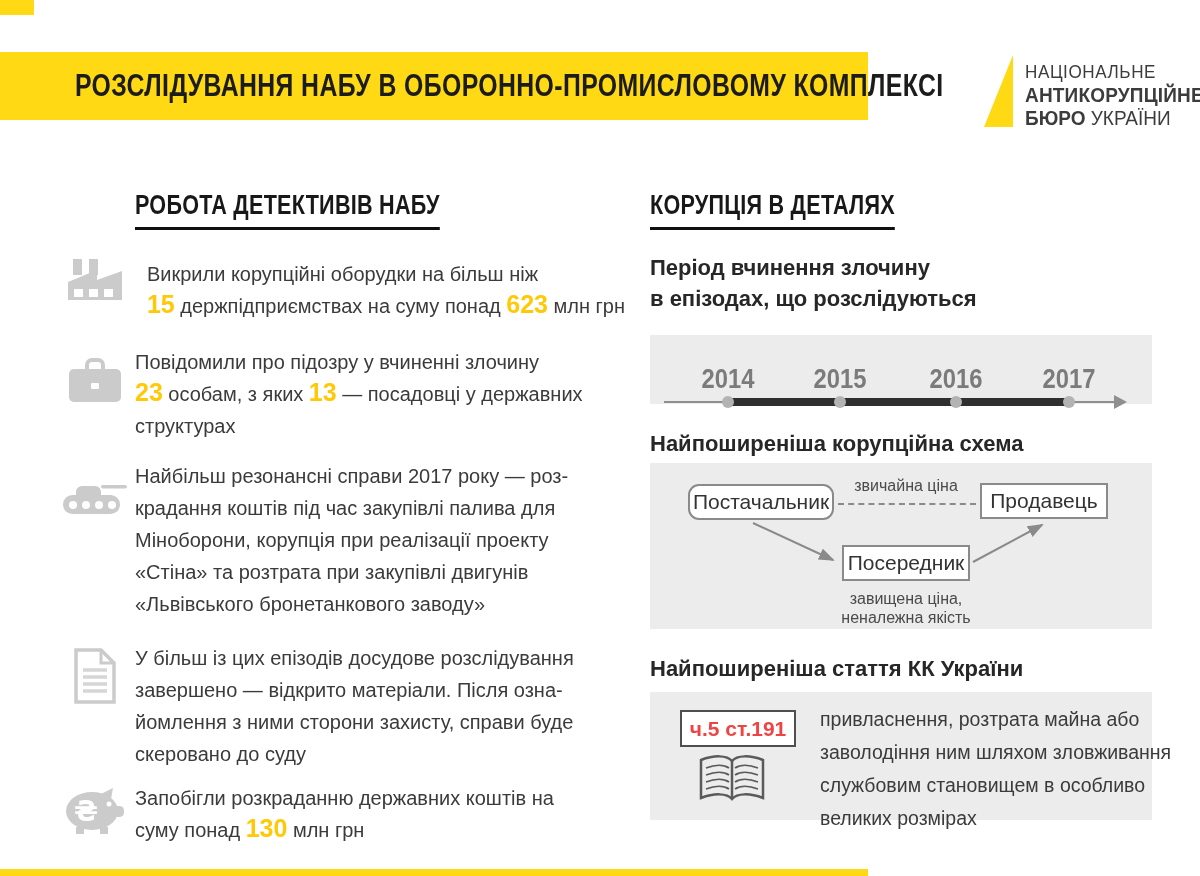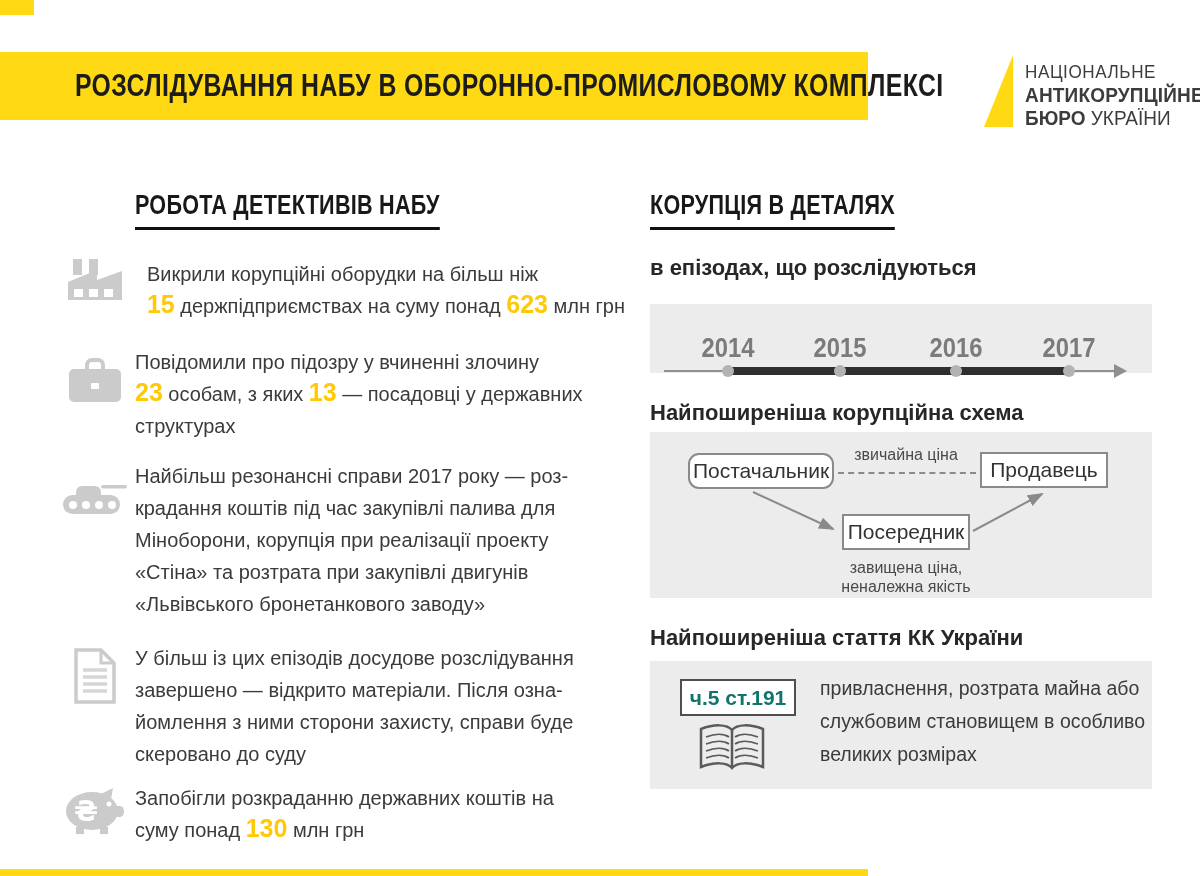--- a/index.html
+++ b/index.html
@@ -52,21 +52,21 @@
   .box-seller{left:330px;top:20px;width:128px;}
   .box-mediator{left:192px;top:82px;width:128px;}
   .scheme-lbl{position:absolute;font-size:16px;color:#4A4A4A;text-align:center;line-height:19px;}
   .lbl-top{left:186px;top:13px;width:140px;}
   .lbl-bottom{left:181px;top:126px;width:150px;}
   .dash-line{position:absolute;left:188px;top:40px;width:138px;border-top:2px dashed var(--scheme-line);}
   .scheme-arrows{position:absolute;left:0;top:0;}
   .article-panel{margin-top:8px;height:128px;}
   .art-box{position:absolute;left:30px;top:18px;width:112px;height:33px;background:#fff;border:2px solid #4F4F4F;
            box-sizing:content-box;display:flex;align-items:center;justify-content:center;
-           font-size:21px;font-weight:bold;color:#0f766e;}
+           font-size:21px;font-weight:bold;color:#ef4444;}
   .book-wrap{position:absolute;left:46px;top:60px;}
   .art-text{position:absolute;left:170px;top:11px;font-size:19.5px;line-height:33px;color:var(--text-dark);}
   .art-text .ln{white-space:nowrap;}
   .bottom-bar{position:absolute;left:0;top:869px;width:868px;height:7px;background:var(--accent-yellow);}
 </style>
 </head>
 <body>
 
 <div class="page">
 
@@ -184,20 +184,21 @@
       </div>
     </div>
   </div>
 
   <div class="right-col">
     <div class="col-heading">
       <span class="cond">КОРУПЦІЯ В ДЕТАЛЯХ</span>
     </div>
 
     <div class="sec-title first">
+      <div>Період вчинення злочину</div>
       <div>в епізодах, що розслідуються</div>
     </div>
 
     <div class="panel tl-panel">
       <div class="tl-axis"></div>
       <div class="tl-arrow"></div>
       <div class="tl-bar"></div>
       <div class="tl-dot" style="left:72px;"></div>
       <div class="tl-dot" style="left:184px;"></div>
       <div class="tl-dot" style="left:300px;"></div>
@@ -246,20 +247,21 @@
             <path d="M10 37 C19 33.5 28 33.5 33 37"></path>
             <path d="M39 16 C44 12.5 53 12.5 62 16"></path>
             <path d="M39 23 C44 19.5 53 19.5 62 23"></path>
             <path d="M39 30 C44 26.5 53 26.5 62 30"></path>
             <path d="M39 37 C44 33.5 53 33.5 62 37"></path>
           </g>
         </svg>
       </div>
       <div class="art-text">
         <div class="ln">привласнення, розтрата майна або</div>
+        <div class="ln">заволодіння ним шляхом зловживання</div>
         <div class="ln">службовим становищем в особливо</div>
         <div class="ln">великих розмірах</div>
       </div>
     </div>
   </div>
 
   <div class="bottom-bar"></div>
 </div>
 
 </body></html>

